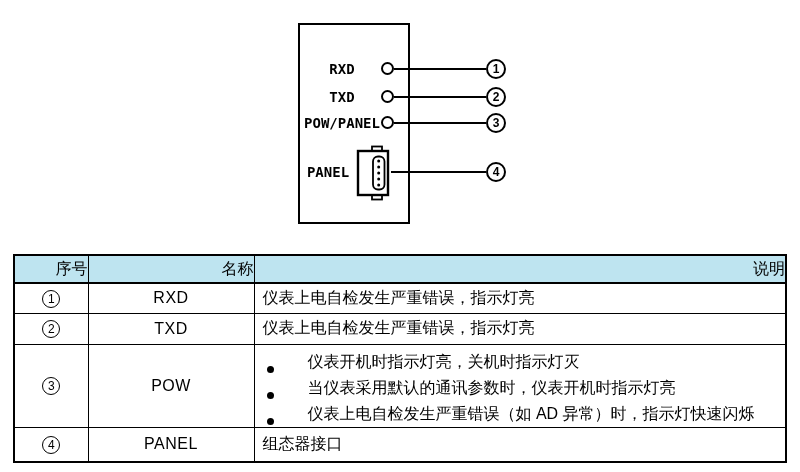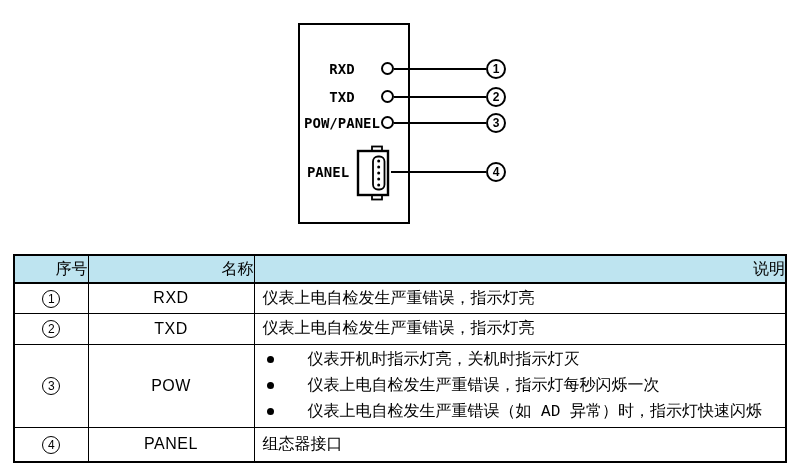--- a/index.html
+++ b/index.html
@@ -63,21 +63,21 @@
   td.c-num  { text-align: center; }
   td.c-name { text-align: center; letter-spacing: 0.5px; }
   td.c-desc { text-align: left; padding-left: 8px; }
   .tnum {
     display: inline-block; width: 18px; height: 18px;
     border: 1px solid var(--ink); border-radius: 50%;
     line-height: 17px; font-size: 12px; text-align: center;
     vertical-align: middle;
   }
   .bullets { padding: 2px 0; }
-  .bl { display: flex; align-items: center; height: 26px; font-family: Liberation Mono, monospace; }
+  .bl { display: flex; align-items: flex-end; height: 26px; }
   .bdot {
     flex: none; width: 7px; height: 7px; border-radius: 50%;
     background: var(--ink); margin-left: 12px; margin-right: 34px;
   }
 </style>
 </head>
 <body>
 
 <div id="canvas">
 
@@ -142,21 +142,21 @@
       <tr style="height:80px">
         <td class="c-num"><span class="tnum">3</span></td>
         <td class="c-name">POW</td>
         <td class="c-desc bullets" style="padding-left:0">
           <div class="bl">
             <span class="bdot"></span>
             <span>仪表开机时指示灯亮，关机时指示灯灭</span>
           </div>
           <div class="bl">
             <span class="bdot"></span>
-            <span>仪表上电自检发生严重错误，指示灯每秒闪烁一次</span>
+            <span>当仪表采用默认的通讯参数时，仪表开机时指示灯亮</span>
           </div>
           <div class="bl">
             <span class="bdot"></span>
             <span>仪表上电自检发生严重错误（如 AD 异常）时，指示灯快速闪烁</span>
           </div>
         </td>
       </tr>
       <tr style="height:35px">
         <td class="c-num"><span class="tnum">4</span></td>
         <td class="c-name">PANEL</td>

